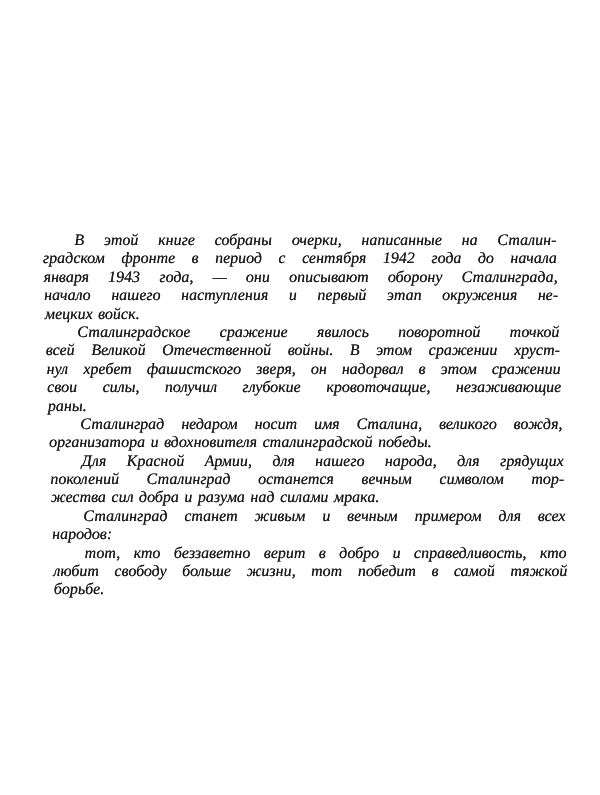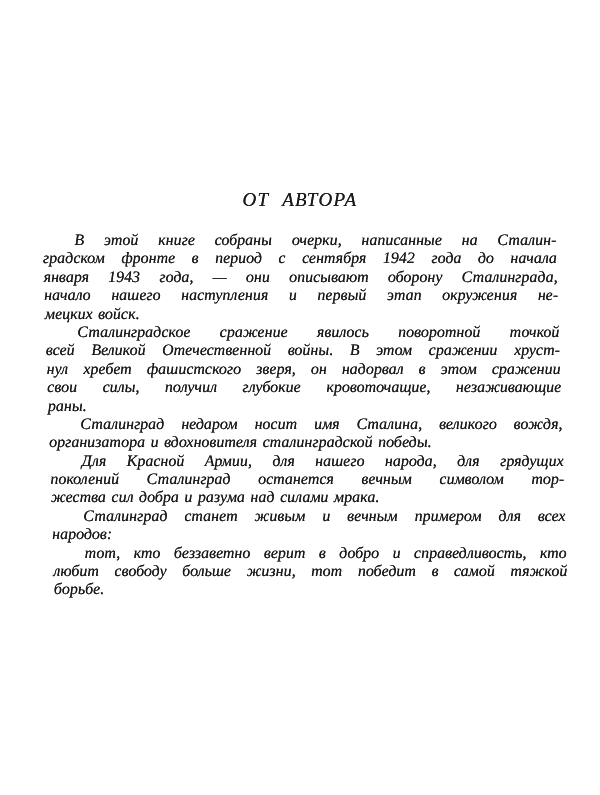--- a/index.html
+++ b/index.html
@@ -58,21 +58,20 @@
     text-align-last: justify;
   }
   .line.indent {
     text-indent: 32px;
   }
 </style>
 </head>
 <body>
 
 <div class="page">
-  <h1 class="title">ОТ АВТОРА</h1>
   <div class="body-text">
       <div class="line indent just">В этой книге собраны очерки, написанные на Сталин-</div>
       <div class="line just">градском фронте в период с сентября 1942 года до начала</div>
       <div class="line just">января 1943 года, — они описывают оборону Сталинграда,</div>
       <div class="line just">начало нашего наступления и первый этап окружения не-</div>
       <div class="line">мецких войск.</div>
       <div class="line indent just">Сталинградское сражение явилось поворотной точкой</div>
       <div class="line just">всей Великой Отечественной войны. В этом сражении хруст-</div>
       <div class="line just">нул хребет фашистского зверя, он надорвал в этом сражении</div>
       <div class="line just">свои силы, получил глубокие кровоточащие, незаживающие</div>

